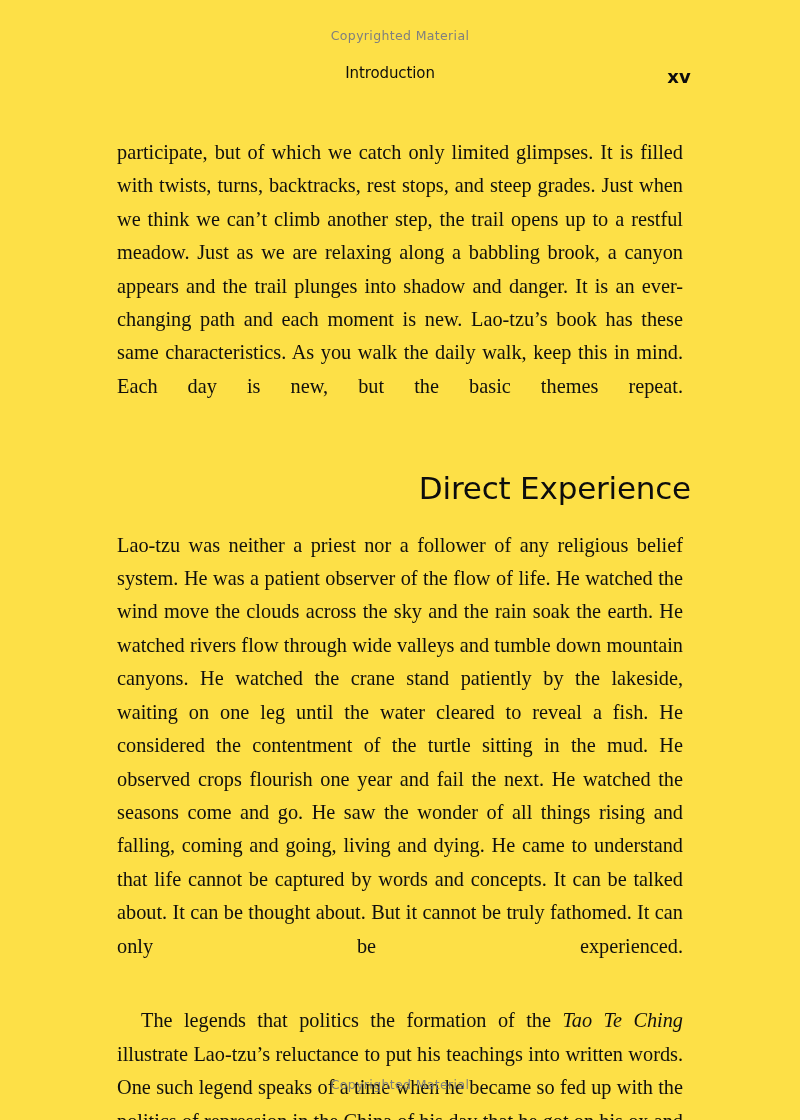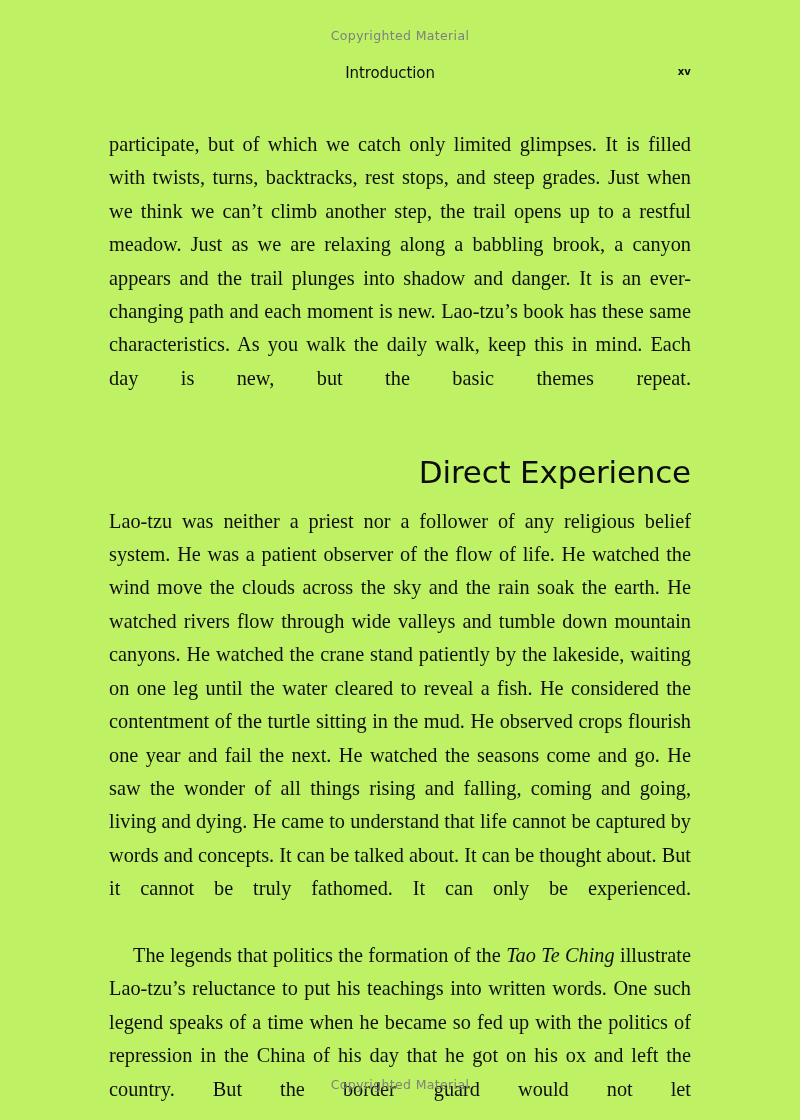--- a/index.html
+++ b/index.html
@@ -4,21 +4,21 @@
 <style>
   html, body {
     margin: 0;
     padding: 0;
     background: #ffffff;
   }
   .page {
     position: relative;
     width: 800px;
     height: 1120px;
-    background: #bef264;
+    background: #fde047;
     overflow: hidden;
     font-family: "Liberation Serif", serif;
   }
 
   
   .watermark {
     position: absolute;
     left: 0;
     width: 800px;
     text-align: center;
@@ -50,35 +50,35 @@
     letter-spacing: -0.1px;
     white-space: nowrap;
     
     transform: translateX(-10px);
   }
   .running-head-folio {
     position: absolute;
     right: 0;
     top: 2px;
     font-family: "DejaVu Sans", sans-serif;
-    font-size: 10px;
+    font-size: 18px;
     font-weight: 600;
     color: #0d0d0d;
     letter-spacing: 0.2px;
   }
 
   
   .textblock {
     position: absolute;
     left: 109px;
     top: 128px;
     width: 582px;
   }
   p.body {
-    margin: 0;
+    margin: 8px;
     font-size: 20.3px;
     line-height: 33.4px;
     text-align: justify;
     text-justify: inter-word;
     color: #100f0d;
     hyphens: none;
     -webkit-hyphens: none;
   }
   p.body.indent { text-indent: 24px; }
   p.body i { font-style: italic; }

